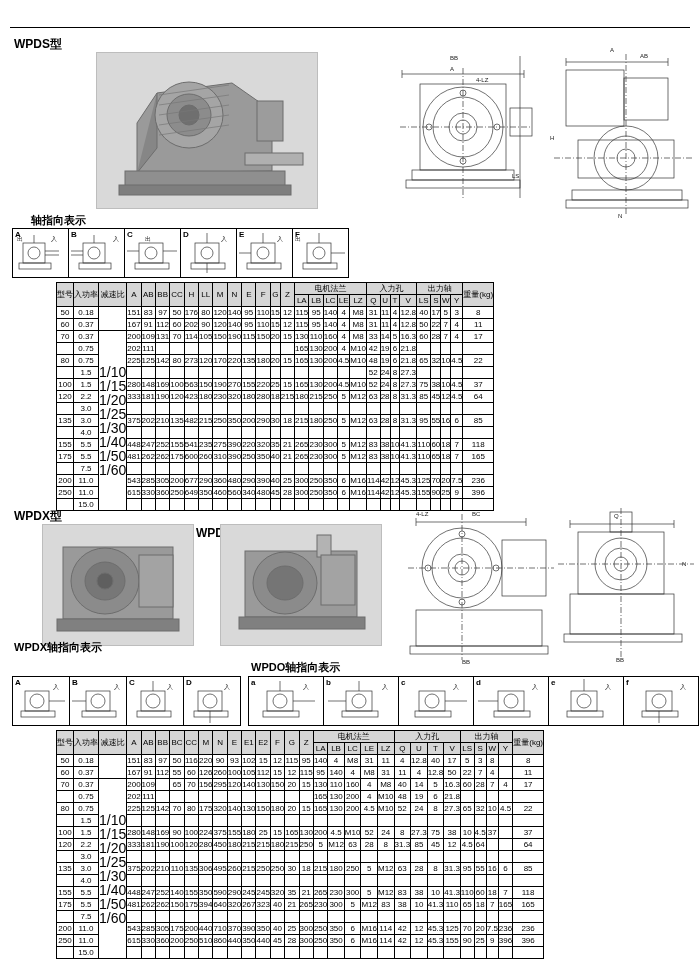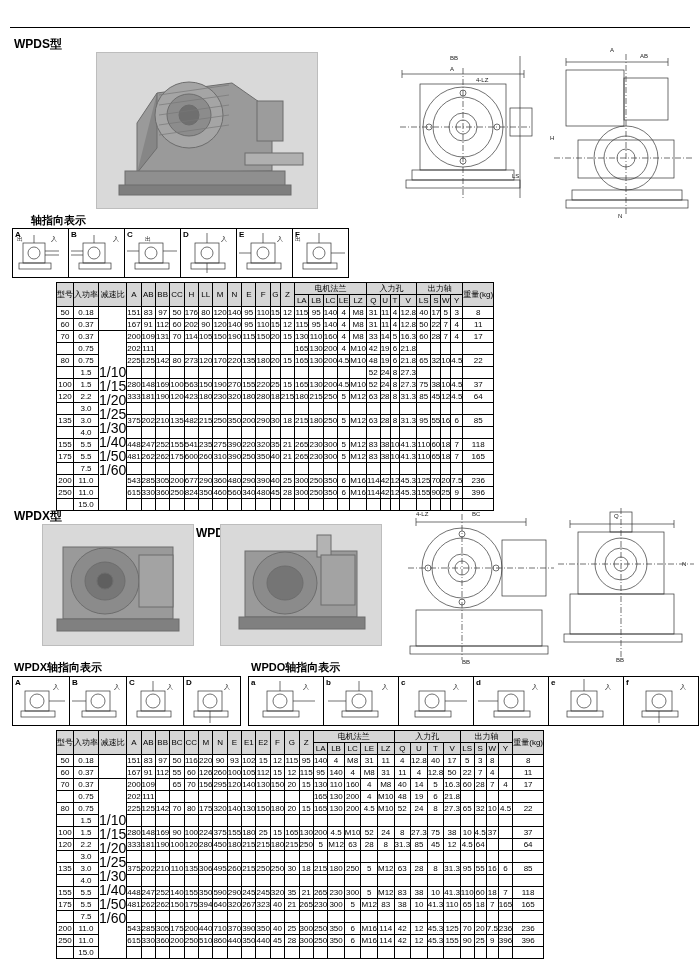--- a/index.html
+++ b/index.html
@@ -742,21 +742,21 @@
           <td>7.5</td>
           <td>236</td>
         </tr>
         <tr>
           <td>250</td>
           <td>11.0</td>
           <td>615</td>
           <td>330</td>
           <td>360</td>
           <td>250</td>
-          <td>824</td>
+          <td>649</td>
           <td>350</td>
           <td>460</td>
           <td>560</td>
           <td>340</td>
           <td>480</td>
           <td>45</td>
           <td>28</td>
           <td>300</td>
           <td>250</td>
           <td>350</td>
@@ -877,21 +877,21 @@
           <path d="M14 14 L14 22 M118 14 L118 22"></path>
       </g>
       <g font-size="6" fill="#222" font-family="Liberation Sans">
         <text x="58" y="12">Q</text>
           <text x="60" y="156">BB</text>
           <text x="126" y="60">N</text>
       </g>
     </svg>
   </div>
 
-  <div class="sub-title" style="left:14px;top:660px;">WPDX轴指向表示</div>
+  <div class="sub-title" style="left:14px;top:640px;">WPDX轴指向表示</div>
   <div class="sub-title" style="left:251px;top:660px;">WPDO轴指向表示</div>
 
   <table class="shaft-tbl" style="left:12px;top:676px;">
     <tbody>
         <tr>
       <td>
             <div class="shaft-cell" style="width:56px;">
         <span class="shaft-letter">A</span>
         <svg width="56" height="48">
                 <g stroke="#333" fill="none" stroke-width="0.7">

